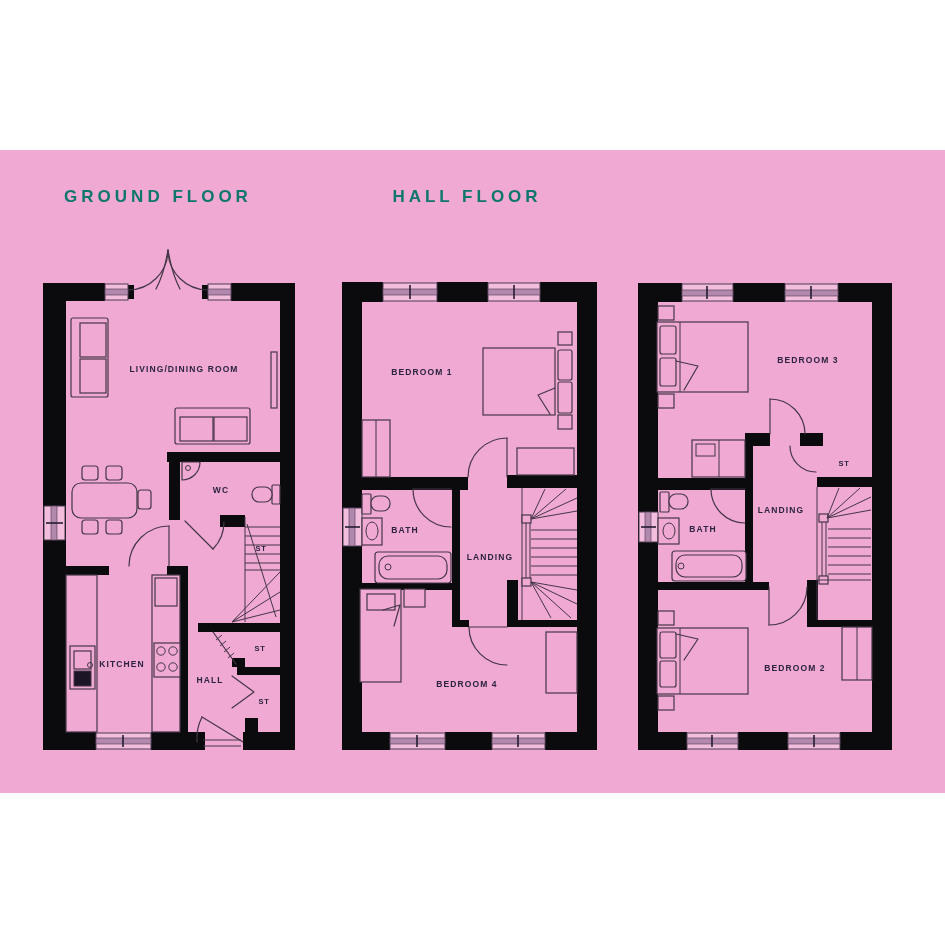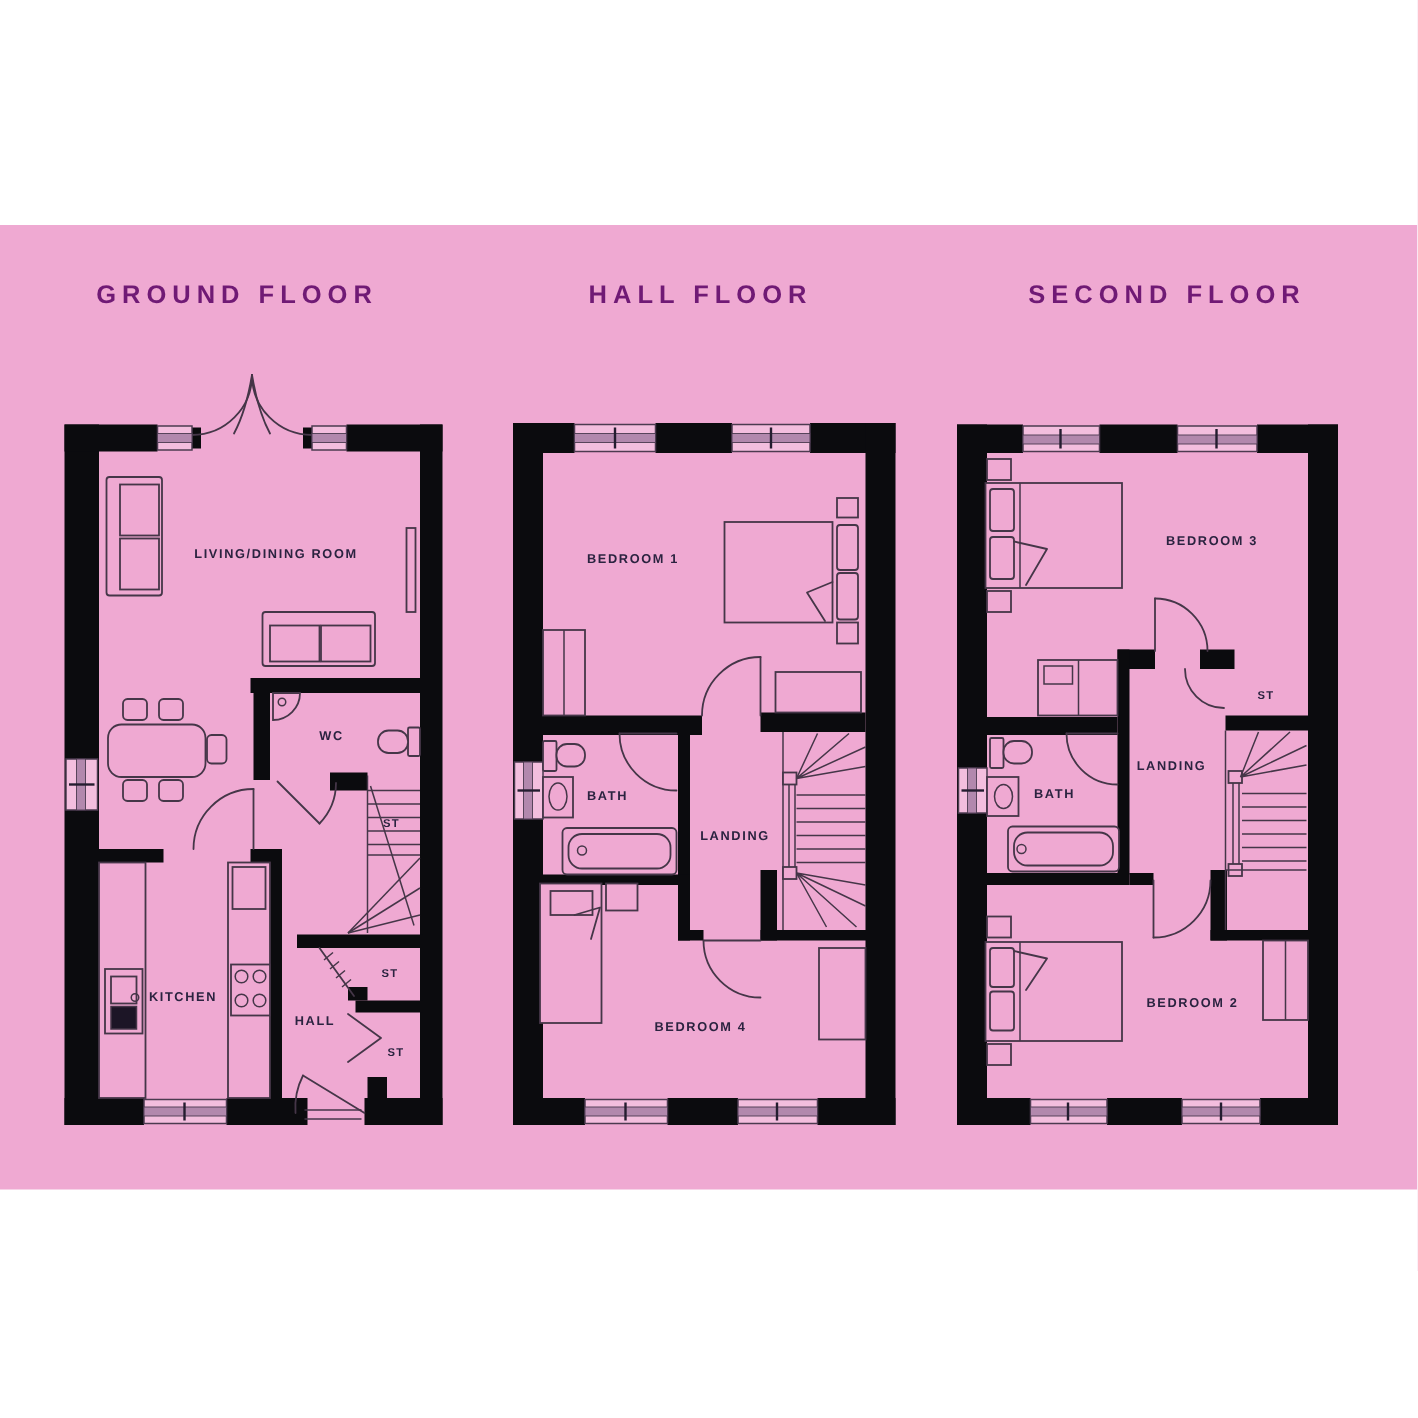--- a/index.html
+++ b/index.html
@@ -1,20 +1,20 @@
 <!DOCTYPE html>
 <html><head>
 <meta charset="utf-8">
 <style>
   html,body{margin:0;padding:0;background:#ffffff;}
   .stage{position:relative;width:945px;height:945px;background:#ffffff;overflow:hidden;
          font-family:"Liberation Sans",sans-serif;}
   .panel{position:absolute;left:0;top:150px;width:945px;height:643px;background:#efa9d2;}
   .floor-title{position:absolute;top:187px;transform:translateX(-50%);
-        font-size:17px;font-weight:bold;letter-spacing:4px;color:#701a75;white-space:nowrap;}
+        font-size:17px;font-weight:bold;letter-spacing:4px;color:#0f766e;white-space:nowrap;}
   .plans{position:absolute;left:0;top:0;}
   .wall{fill:#0b0b0e;}
   .ln{fill:none;stroke:#453648;stroke-width:1.2;stroke-linecap:round;stroke-linejoin:round;}
   .lnt{fill:none;stroke:#453648;stroke-width:1;}
   .fur{fill:#efa9d2;stroke:#453648;stroke-width:1.2;}
   .furd{fill:#1c1526;stroke:#453648;stroke-width:1;}
   .win{fill:#f3bede;stroke:#4c3b50;stroke-width:1;}
   .winband{fill:#b288ad;stroke:#4c3b50;stroke-width:0.6;}
   .wintick{stroke:#241d30;stroke-width:1.6;}
   .lbl{font-family:"Liberation Sans",sans-serif;font-size:8.5px;font-weight:bold;
@@ -22,21 +22,20 @@
   .sm{font-size:7.5px;letter-spacing:0.8px;}
 </style>
 </head>
 <body>
 
 <div class="stage">
   <div class="panel"></div>
 
   <div class="floor-title" style="left:158px">GROUND FLOOR</div>
   <div class="floor-title" style="left:467px">HALL FLOOR</div>
-  <div class="floor-title" style="left:778px">SECOND FLOOR</div>
 
   <svg class="plans" width="945" height="945" viewBox="0 0 945 945">
 
     <g>
       <g>
         <rect class="wall" x="43" y="283" width="23" height="467"></rect>
         <rect class="wall" x="43" y="283" width="62" height="18"></rect>
         <rect class="wall" x="231" y="283" width="64" height="18"></rect>
         <rect class="wall" x="280" y="283" width="15" height="467"></rect>
         <rect class="wall" x="43" y="732" width="53" height="18"></rect>

